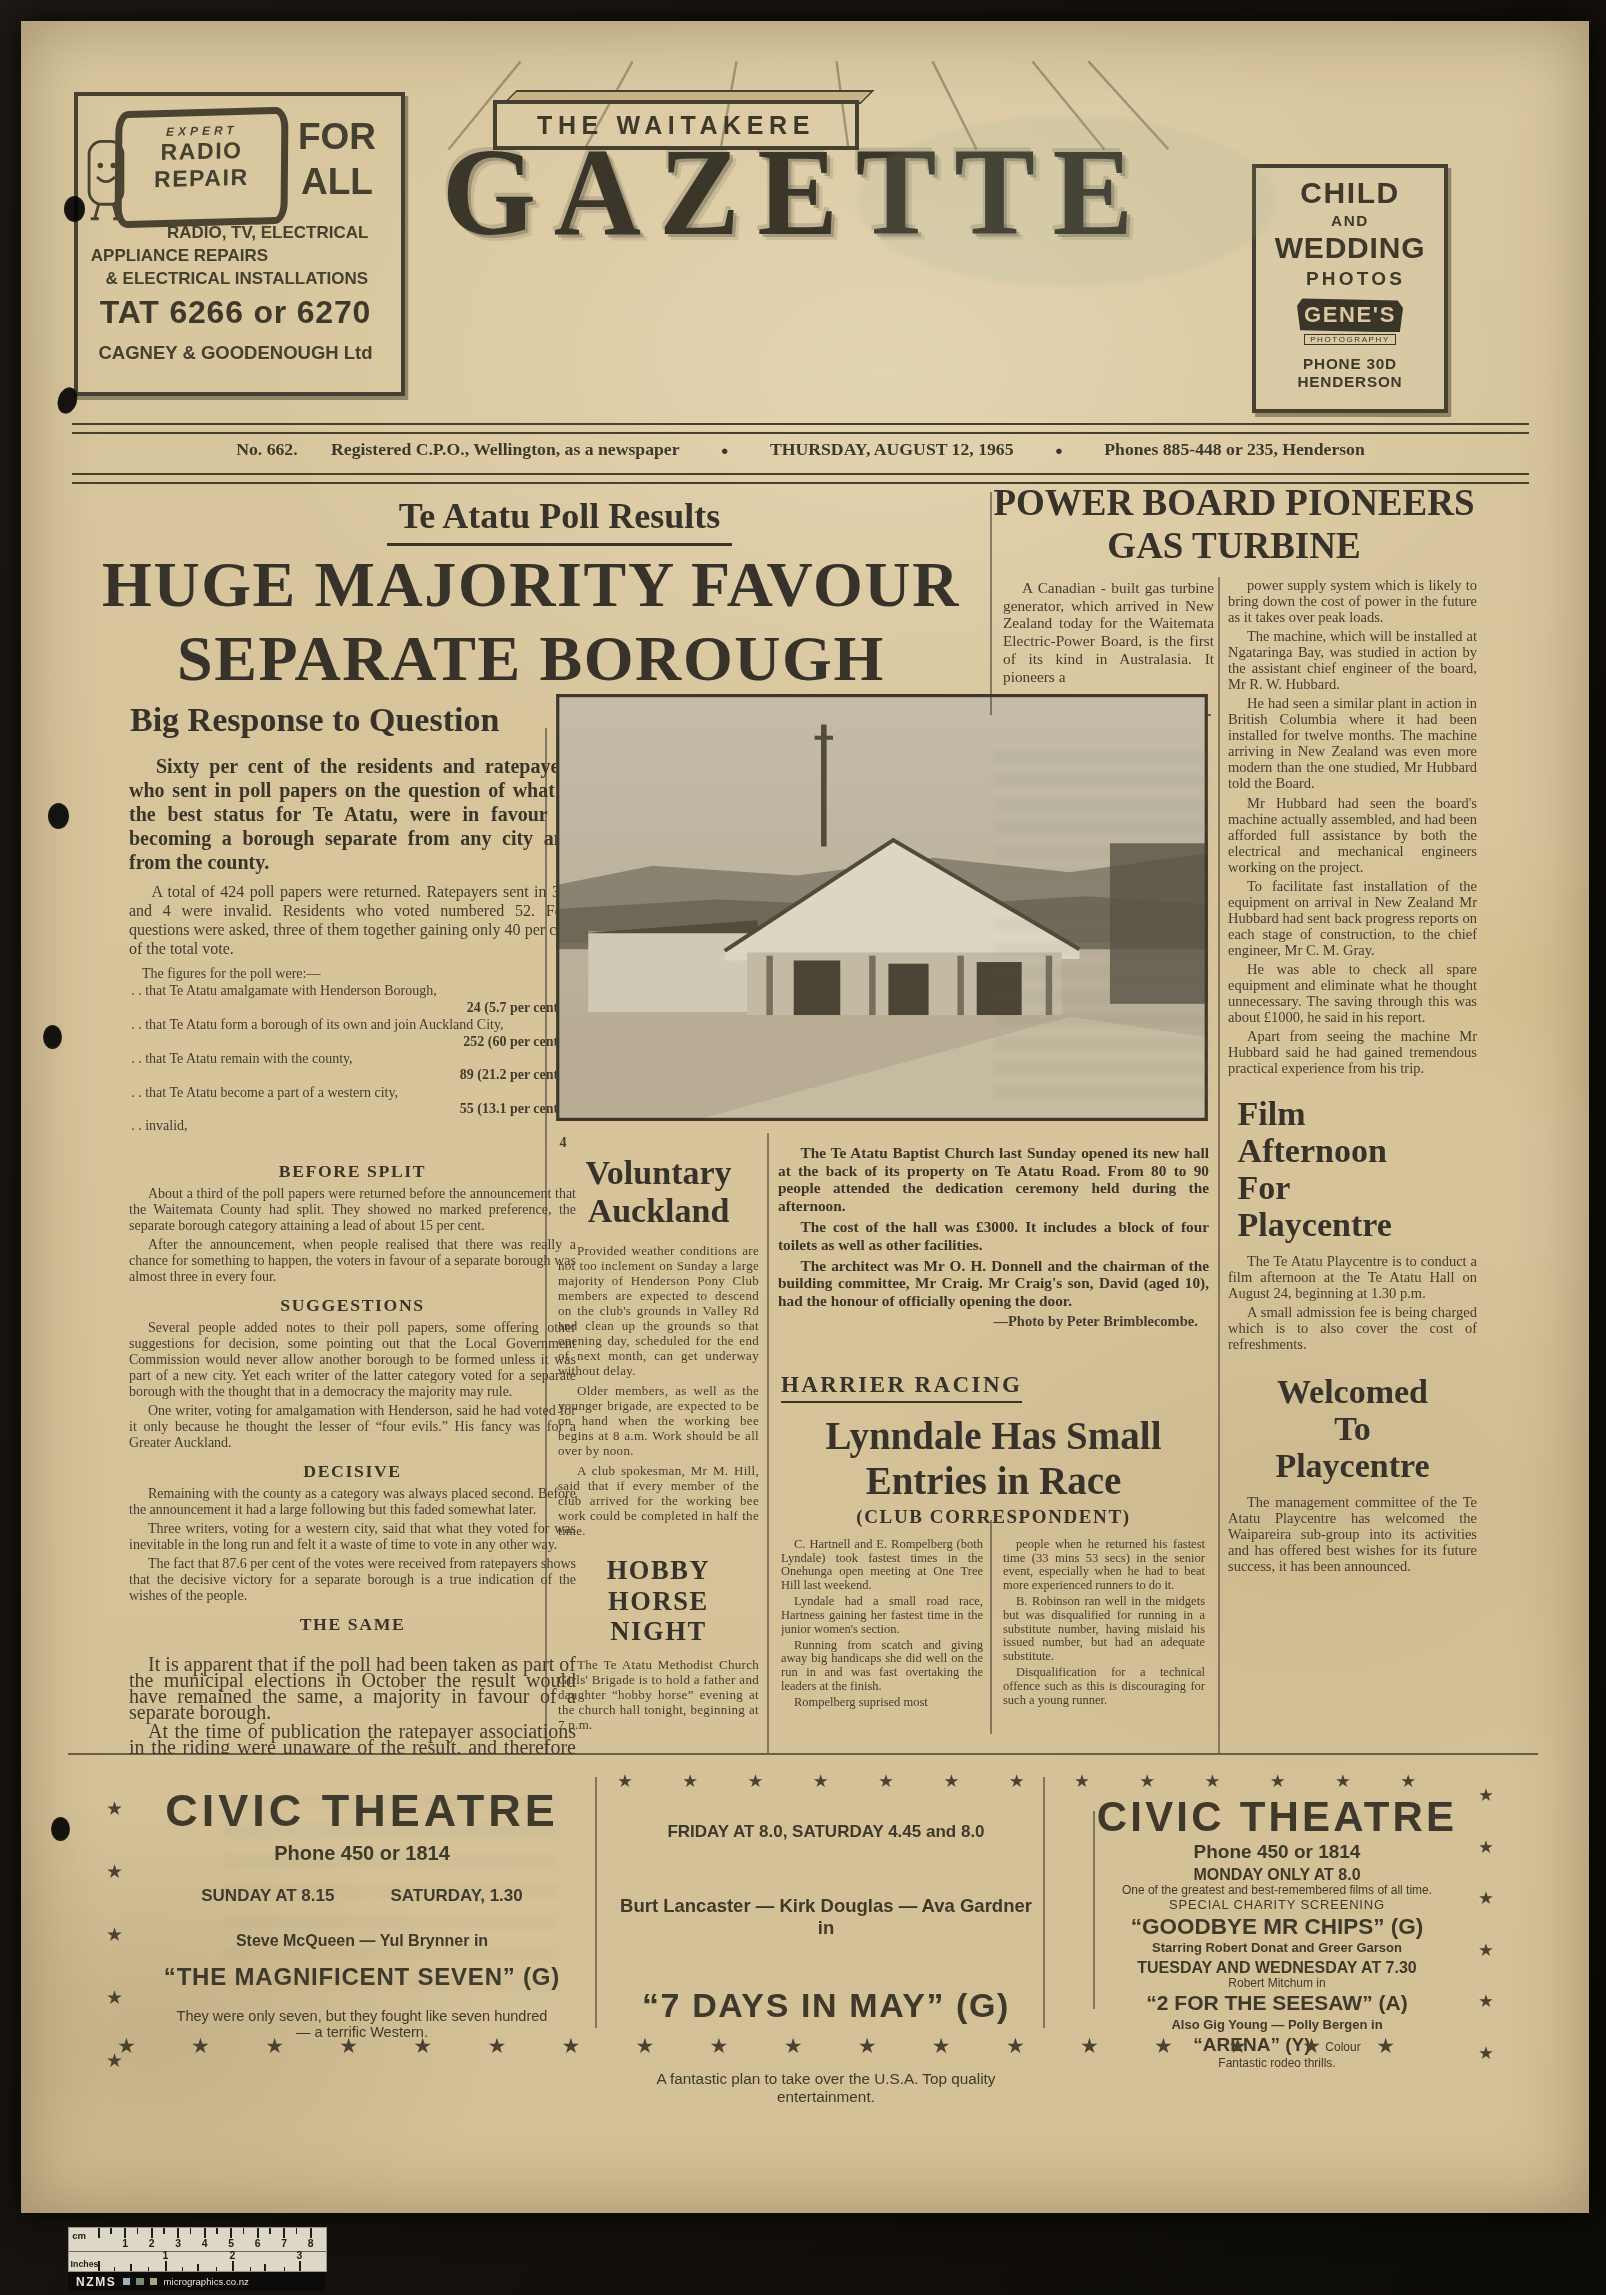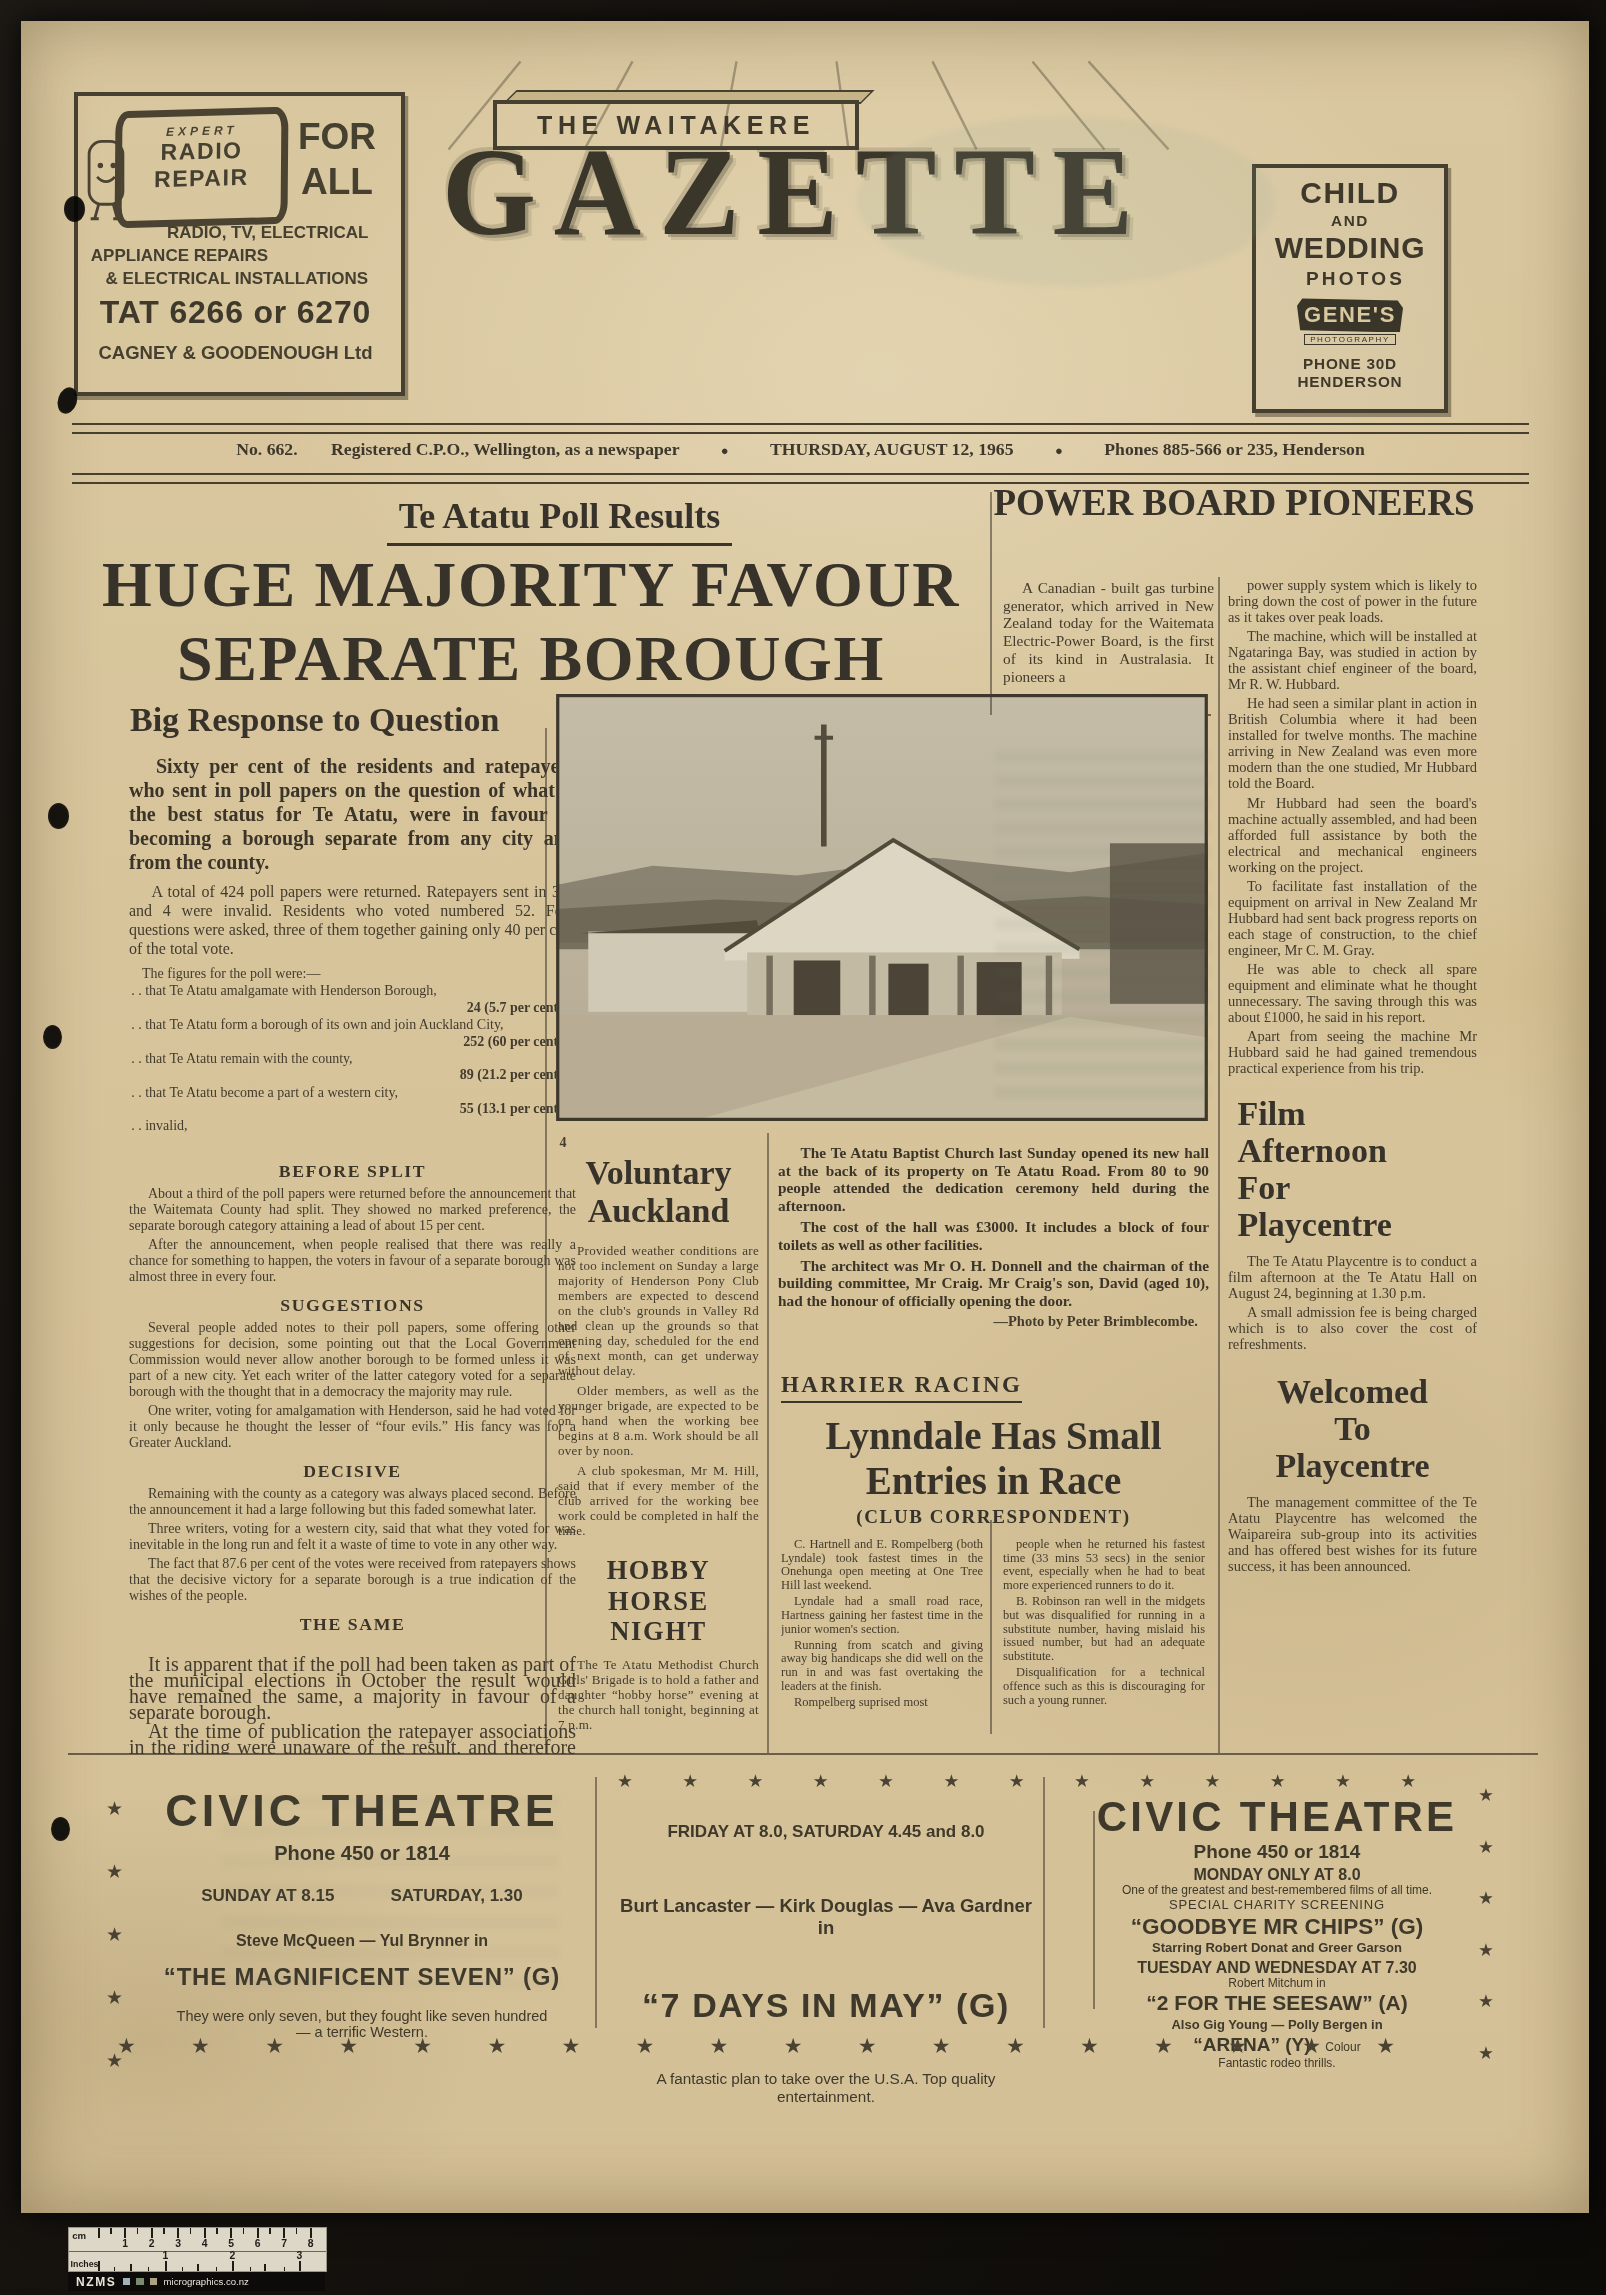--- a/index.html
+++ b/index.html
@@ -103,21 +103,21 @@
     </div>
   </div>
 
   <div class="drule" style="left:51px;top:402px;width:1457px;"></div>
   <div class="abs ctr b" style="left:51px;top:418px;width:1457px;font-size:17.7px;color:#3e382c;">
     <span>No. 662.</span>
     <span style="margin-left:29px;">Registered C.P.O., Wellington, as a newspaper</span>
     <span style="margin-left:37px;font-size:13px;">●</span>
     <span style="margin-left:37px;">THURSDAY, AUGUST 12, 1965</span>
     <span style="margin-left:37px;font-size:13px;">●</span>
-    <span style="margin-left:37px;">Phones 885-566 or 235, Henderson</span>
+    <span style="margin-left:37px;">Phones 885-448 or 235, Henderson</span>
   </div>
   <div class="drule" style="left:51px;top:452px;width:1457px;"></div>
 
   <div class="abs ctr" style="left:177px;top:474px;width:723px;">
     <span class="b hl" style="display:inline-block;font-size:36px;border-bottom:3.2px solid #3b3529;padding:0 11.2px 6.4px;">Te Atatu Poll Results</span>
   </div>
   <div class="abs ctr b hl" style="left:64px;top:527px;width:892px;font-size:64px;line-height:74px;letter-spacing:1.6px;">
     <div>HUGE MAJORITY FAVOUR</div>
     <div>SEPARATE BOROUGH</div>
   </div>
@@ -175,20 +175,21 @@
     <div class="just" style="font-size:20px;line-height:16px;margin-top:21px;">
 
     <p>It is apparent that if the poll had been taken as part of the municipal elections in October the result would have remained the same, a majority in favour of a separate borough.</p>
         <p>At the time of publication the ratepayer associations in the riding were unaware of the result, and therefore could not make comment.</p>
         <p>It is believed that a move will be made soon to have the commission declare the area a city.</p>
       </div>
   </div>
 
   <div class="abs ctr b hl" style="left:972px;top:460px;width:482px;font-size:37px;line-height:43px;">
     <div>POWER BOARD PIONEERS</div>
+    <div>GAS TURBINE</div>
   </div>
   <div class="abs colbody" style="left:982px;top:558px;width:211px;height:130px;overflow:hidden;">
     <div class="just" style="font-size:15.3px;line-height:17.7px;">
 
     <p>A Canadian - built gas turbine generator, which arrived in New Zealand today for the Waitemata Electric-Power Board, is the first of its kind in Australasia. It pioneers a</p>
       </div>
   </div>
   <div class="hrule" style="left:971px;top:693px;width:219px;height:1.6px;"></div>
 
   <div class="abs colbody" style="left:1207px;top:556px;width:249px;height:1176px;overflow:hidden;">

